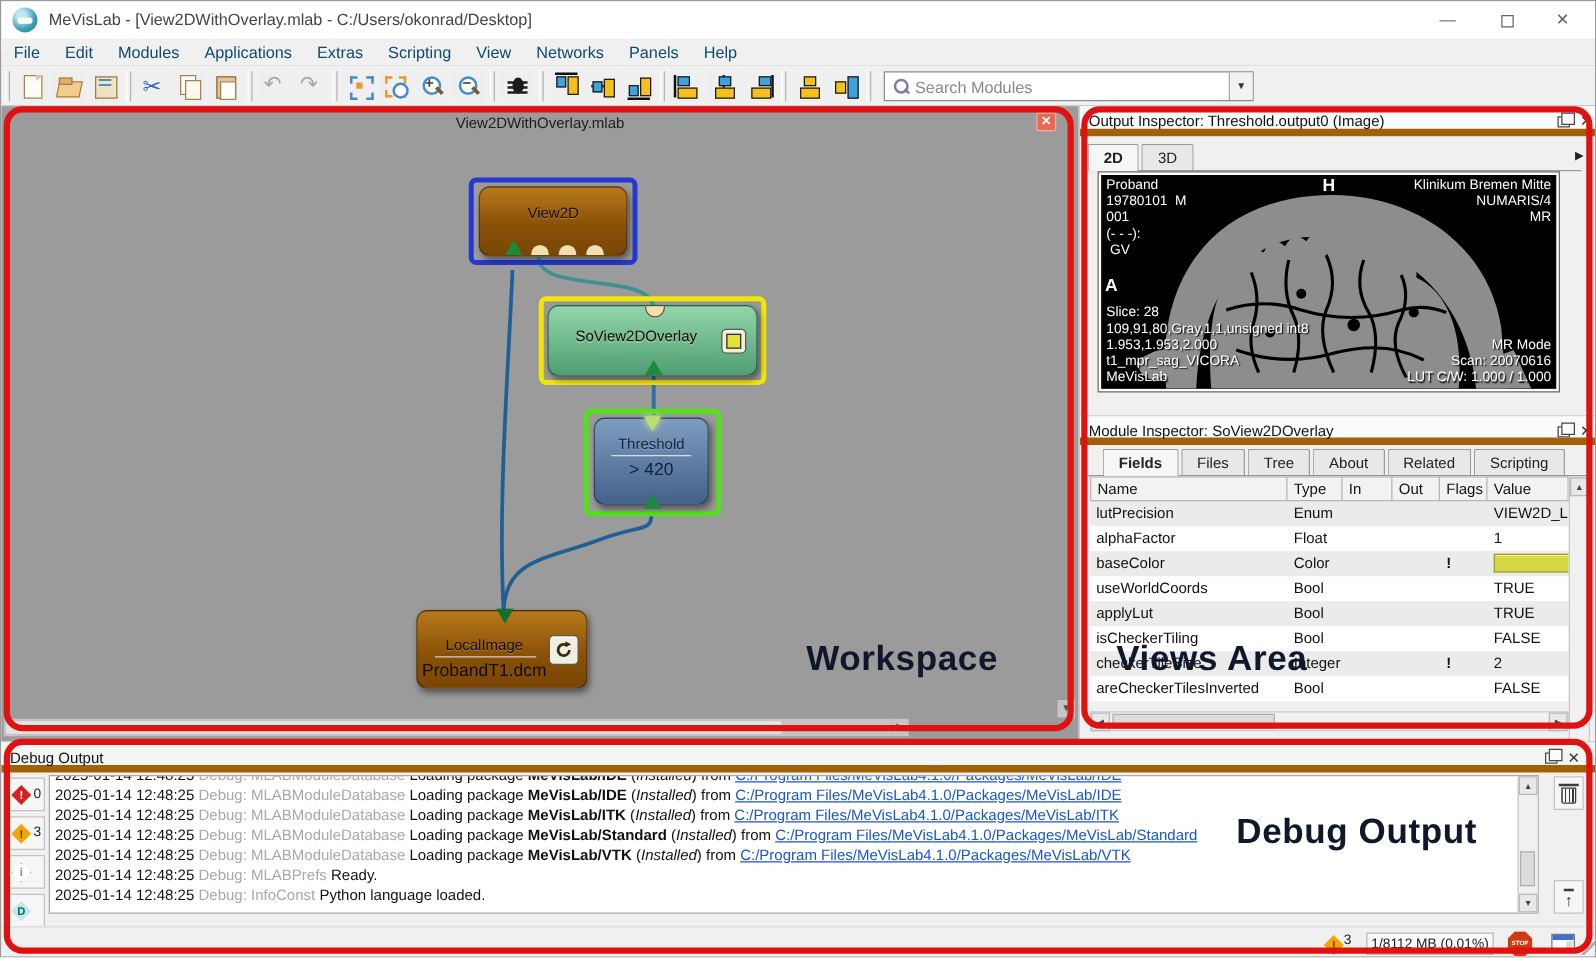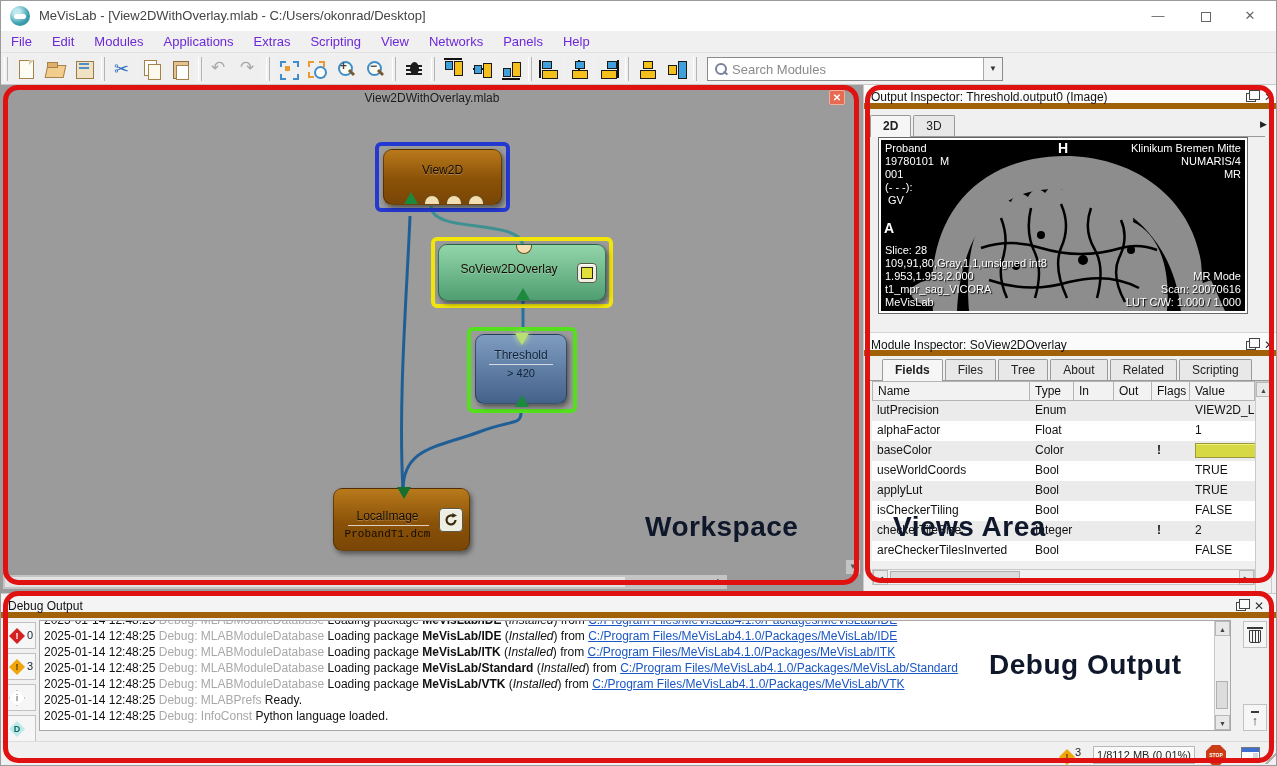--- a/index.html
+++ b/index.html
@@ -12,21 +12,21 @@
   .app-logo { position:absolute; left:9px; top:5px; width:20px; height:20px; border-radius:50%;
     background:radial-gradient(circle at 35% 32%, #bfe8ee 0 18%, #3d9fb0 60%, #2a7f90); }
   .app-logo::after{ content:""; position:absolute; left:4px; top:8px; width:12px; height:5px; background:#fff; border-radius:3px; }
   .title-text { position:absolute; left:38px; top:7px; font-size:13px; color:#444; }
   .win-btn { position:absolute; top:0; width:44px; height:30px; color:#666; font-size:13px; text-align:center; line-height:30px; }
   .win-min{ right:96px; } .win-max{ right:48px; } .win-close{ right:4px; }
   .maxbox{ display:inline-block; width:10px; height:10px; border:1px solid #666; vertical-align:middle; }
 
   
   .menubar { position:absolute; left:0; top:30px; width:100%; height:22px; background:#f0f0f0; display:flex; align-items:center; border-bottom:1px solid #e2e2e2; }
-  .menu-item { padding:0 10px; font-size:13px; color:#6d28d9; height:22px; line-height:22px; }
+  .menu-item { padding:0 10px; font-size:13px; color:#0c4a6e; height:22px; line-height:22px; }
 
   
   .toolbar { position:absolute; left:0; top:52px; width:100%; height:32px; background:#f0f0f0; border-bottom:1px solid #c9c9c9; display:flex; align-items:center; }
   .tb-handle { width:4px; height:24px; border-left:1px solid #fff; border-right:1px solid #b5b5b5; margin:0 3px; }
   .tb-group { display:flex; align-items:center; height:32px; }
   .tb-btn { width:27px; height:27px; margin:0 1px; border:1px solid transparent; border-radius:2px; position:relative; }
   .tb-icon { position:absolute; left:2px; top:2px; width:22px; height:22px; }
   .tb-icon::before,.tb-icon::after{ content:""; position:absolute; }
 
   .icon-new-file::before{ left:4px; top:2px; width:13px; height:17px; background:#fdfdf6; border:1px solid #a5814b; }
@@ -85,21 +85,21 @@
   .ws-tab-title { position:absolute; left:0; top:6px; width:862px; text-align:center; font-size:12px; color:#1c1c1c; }
   .ws-close { position:absolute; left:828px; top:5px; width:16px; height:15px; background:#e86a50; border:1px solid #f0b0a0; border-radius:2px; color:#fff; font-size:10px; font-weight:bold; text-align:center; line-height:14px; }
   .net-svg { position:absolute; left:0; top:0; }
   .selbox { position:absolute; border-radius:6px; }
   .mod { position:absolute; border-radius:9px; border:1px solid rgba(50,25,0,.55); box-shadow:2px 3px 5px rgba(0,0,0,.45); text-align:center; color:#140a00; }
   .mod-brown { background:linear-gradient(#b97a1c,#8a5208 55%,#7a4606); }
   .mod-green { background:linear-gradient(#93d5ab,#4f9e71); border-color:rgba(10,60,35,.6); }
   .mod-blue  { background:linear-gradient(#7e9dc0,#44618a); border-color:rgba(15,35,60,.6); }
   .mod-label { font-size:12px; padding-top:4px; text-shadow:0 1px 0 rgba(255,255,255,.25); }
   .mod-rule { width:72%; margin:2px auto 2px; border-bottom:1px solid rgba(240,240,240,.8); }
-  .mod-sub { font-size:11px; }
+  .mod-sub { font-size:14px; }
   .tri-up { position:absolute; width:0; height:0; border-left:7px solid transparent; border-right:7px solid transparent; border-bottom:12px solid #1c8a3c; }
   .tri-down { position:absolute; width:0; height:0; border-left:7px solid transparent; border-right:7px solid transparent; border-top:12px solid #157030; }
   .tri-light { border-top-color:#b9df72; filter:drop-shadow(0 0 3px #cdf07a); }
   .semi-up { position:absolute; width:16px; height:9px; background:#f2deb0; border:1px solid #6b4e16; border-bottom:none; border-radius:8px 8px 0 0; }
   .semi-down { position:absolute; width:16px; height:9px; background:#f2deb0; border:1px solid #6b4e16; border-top:none; border-radius:0 0 8px 8px; }
   .btn-bevel { position:absolute; background:#efeee2; border:1px solid #5a5a4a; border-radius:4px; box-shadow:inset 0 1px 0 #fff; }
   .yellow-inner { position:absolute; left:3px; top:3px; width:12px; height:12px; background:#e2e13c; border:1px solid #2c2c10; }
 
   
   .ws-hscroll { position:absolute; left:2px; top:490px; width:710px; height:14px; background:#c4c4c4; }
@@ -341,21 +341,21 @@
       <div class="mod-label" style="padding-top:13px;">Threshold</div>
       <div class="mod-rule"></div>
       <div class="mod-sub">&gt; 420</div>
       <span class="tri-down tri-light" style="left:39px;top:-2px;"></span>
       <span class="tri-up" style="left:39px;bottom:-4px;"></span>
     </div>
 
     <div class="mod mod-brown" style="left:332px;top:403px;width:137px;height:63px;">
       <div class="mod-label" style="padding-top:20px;padding-right:28px;">LocalImage</div>
       <div class="mod-rule" style="width:60%;margin-left:14px;"></div>
-      <div class="mod-sub" style="padding-right:28px;font-family:Liberation Mono, monospace;">ProbandT1.dcm</div>
+      <div class="mod-sub" style="padding-right:28px;">ProbandT1.dcm</div>
       <span class="tri-down" style="left:63px;top:-2px;"></span>
       <span class="btn-bevel" style="right:6px;top:19px;width:24px;height:24px;">
         <svg width="14" height="14" style="position:absolute;left:4px;top:4px;">
           <path d="M11.5 7 a4.5 4.5 0 1 1 -2.2-3.9" stroke="#3a2a10" stroke-width="2.2" fill="none"></path>
           <path d="M8.2 0 L13 2.4 L8.6 4.8 Z" fill="#3a2a10"></path>
         </svg>
       </span>
     </div>
 
     <div class="ws-hscroll">

